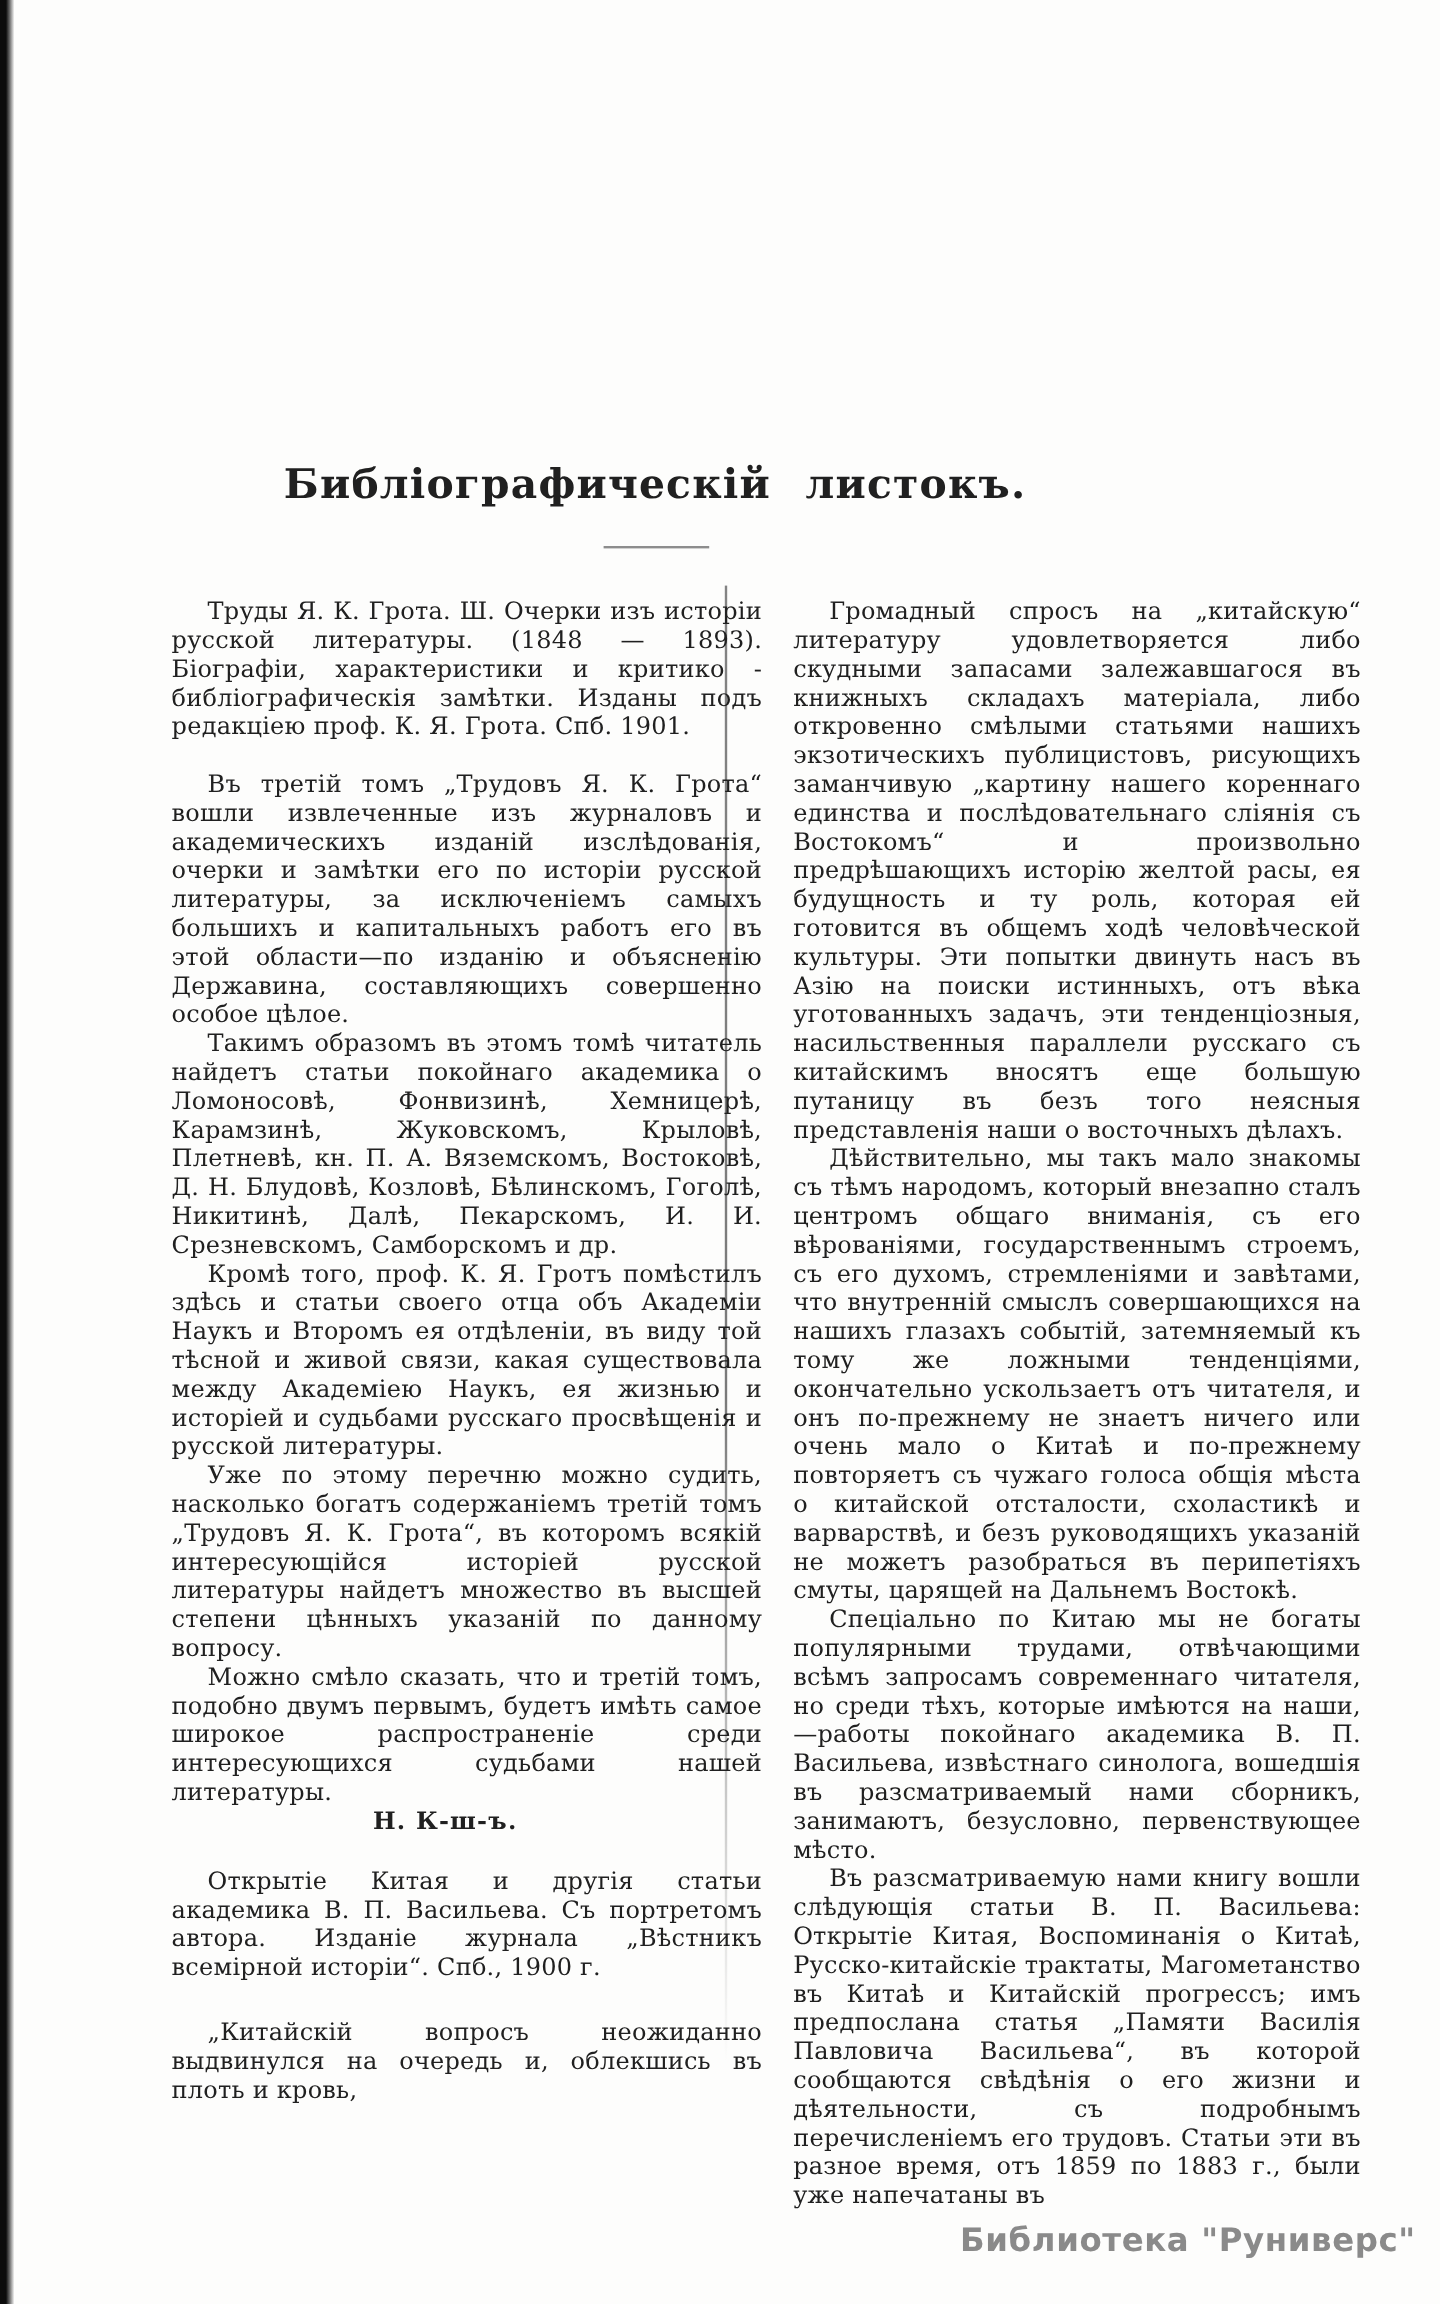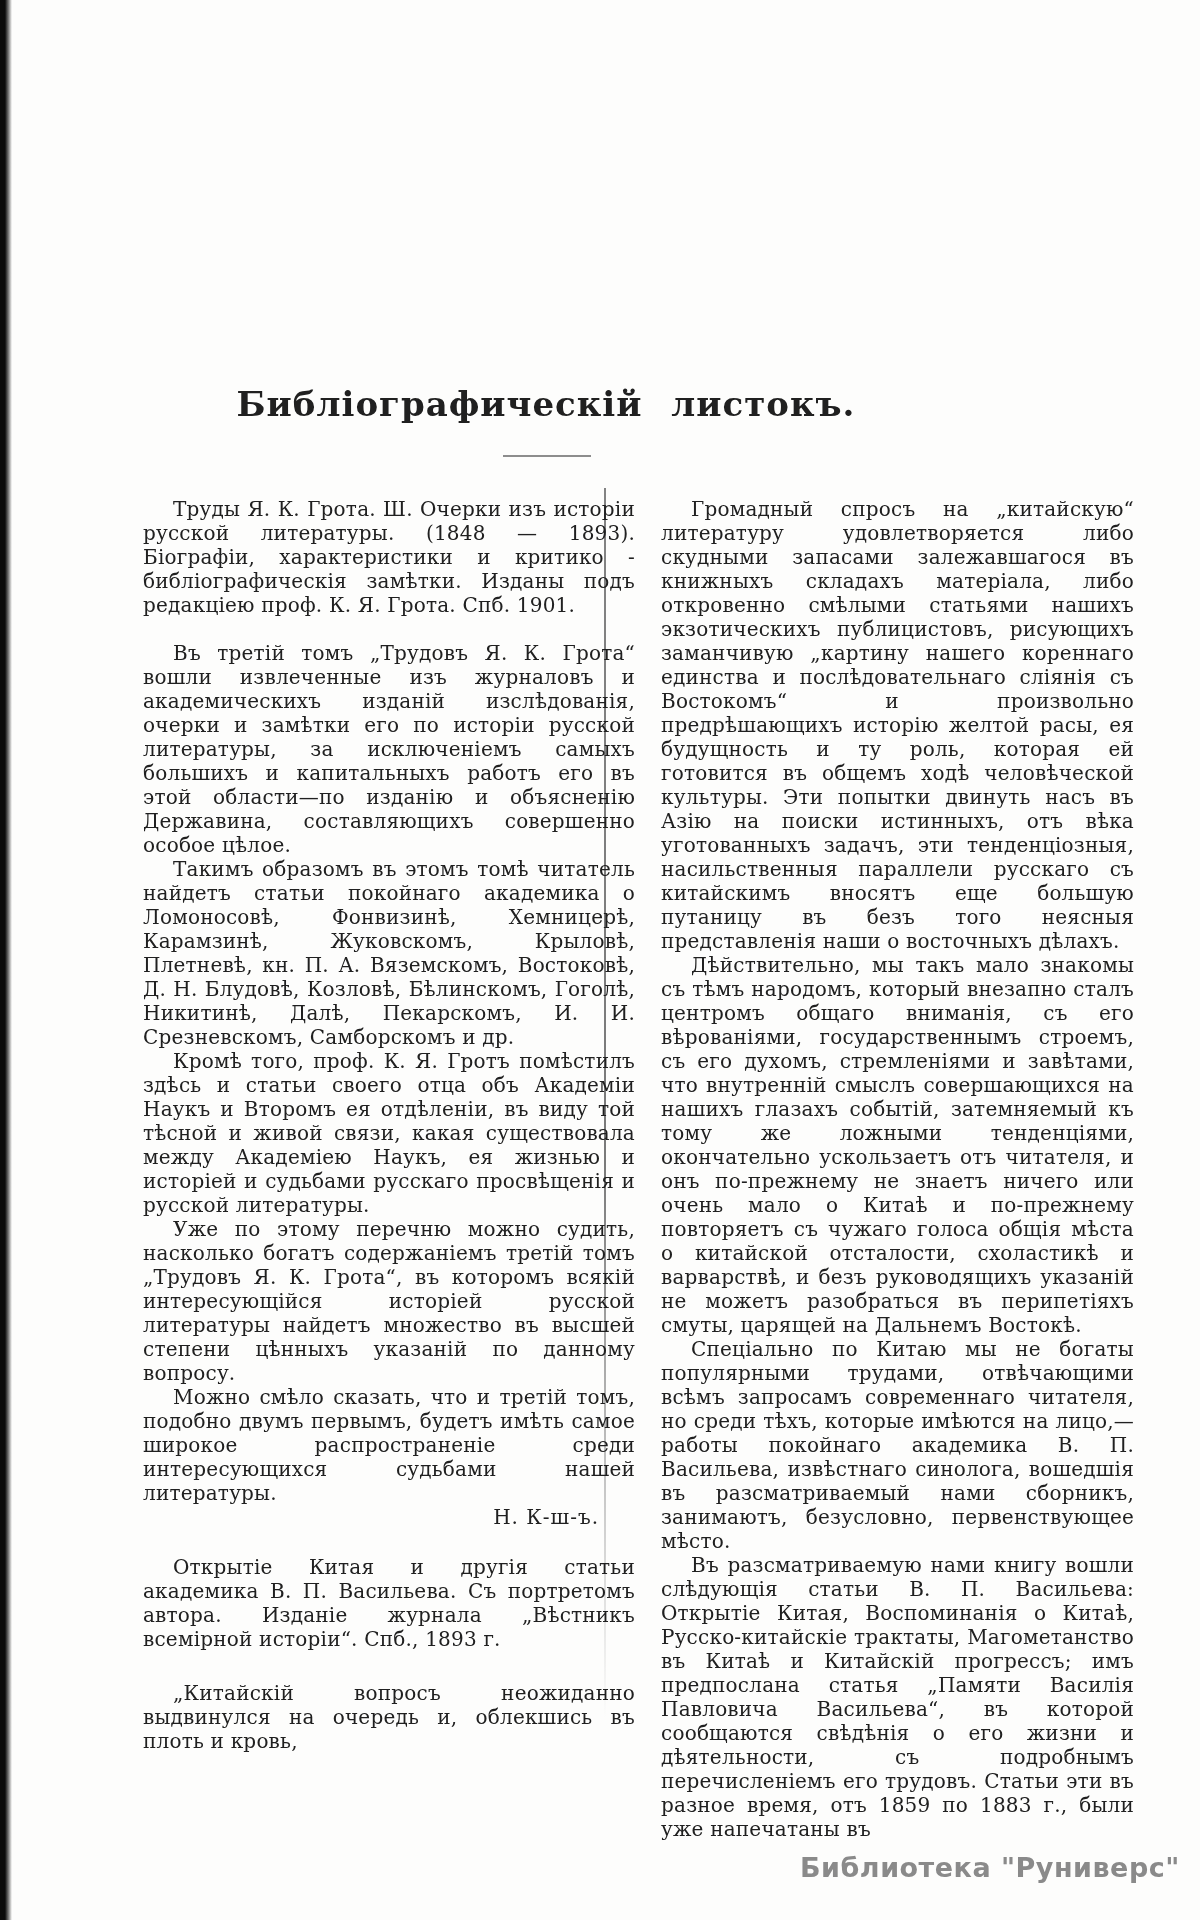--- a/index.html
+++ b/index.html
@@ -47,23 +47,23 @@
     letter-spacing: 0.2px;
     margin-left: 43px;
   }
   .col.left  { left: 100px; width: 492px; }
   .col.right { left: 618px; width: 473px; }
   .col p { margin: 0; text-indent: 30px; }
   p.bib { margin-bottom: 24px; }
   p.bib.second { margin-top: 26px; margin-bottom: 30px; }
   p.continuation { text-indent: 0; }
   p.sig {
-    text-indent: 0; text-align: right;
+    text-indent: 0; text-align: center;
     padding-right: 36px;
-    font-weight: normal;
+    font-weight: bold;
     letter-spacing: 1px;
   }
   .watermark {
     position: absolute; top: 1852px; left: 800px;
     font-family: "DejaVu Sans", "Liberation Sans", sans-serif;
     font-weight: bold;
     font-size: 27px; line-height: 32px;
     color: #8a8a8a;
     letter-spacing: 0.5px;
     white-space: nowrap;
@@ -82,26 +82,26 @@
   <div class="col-divider"></div>
 
   <div class="col left">
     <p class="bib">Труды Я. К. Грота. Ш. Очерки изъ исторіи русской литературы. (1848 — 1893). Біографіи, характеристики и критико - библіографическія замѣтки. Изданы подъ редакціею проф. К. Я. Грота. Спб. 1901.</p>
     <p>Въ третій томъ „Трудовъ Я. К. Грота“ вошли извлеченные изъ журналовъ и академическихъ изданій изслѣдованія, очерки и замѣтки его по исторіи русской литературы, за исключеніемъ самыхъ большихъ и капитальныхъ работъ его въ этой области—по изданію и объясненію Державина, составляющихъ совершенно особое цѣлое.</p>
     <p>Такимъ образомъ въ этомъ томѣ читатель найдетъ статьи покойнаго академика о Ломоносовѣ, Фонвизинѣ, Хемницерѣ, Карамзинѣ, Жуковскомъ, Крыловѣ, Плетневѣ, кн. П. А. Вяземскомъ, Востоковѣ, Д. Н. Блудовѣ, Козловѣ, Бѣлинскомъ, Гоголѣ, Никитинѣ, Далѣ, Пекарскомъ, И. И. Срезневскомъ, Самборскомъ и др.</p>
     <p>Кромѣ того, проф. К. Я. Гротъ помѣстилъ здѣсь и статьи своего отца объ Академіи Наукъ и Второмъ ея отдѣленіи, въ виду той тѣсной и живой связи, какая существовала между Академіею Наукъ, ея жизнью и исторіей и судьбами русскаго просвѣщенія и русской литературы.</p>
     <p>Уже по этому перечню можно судить, насколько богатъ содержаніемъ третій томъ „Трудовъ Я. К. Грота“, въ которомъ всякій интересующійся исторіей русской литературы найдетъ множество въ высшей степени цѣнныхъ указаній по данному вопросу.</p>
     <p>Можно смѣло сказать, что и третій томъ, подобно двумъ первымъ, будетъ имѣть самое широкое распространеніе среди интересующихся судьбами нашей литературы.</p>
     <p class="sig">Н. К-ш-ъ.</p>
-    <p class="bib second">Открытіе Китая и другія статьи академика В. П. Васильева. Съ портретомъ автора. Изданіе журнала „Вѣстникъ всемірной исторіи“. Спб., 1893 г.</p>
+    <p class="bib second">Открытіе Китая и другія статьи академика В. П. Васильева. Съ портретомъ автора. Изданіе журнала „Вѣстникъ всемірной исторіи“. Спб., 1900 г.</p>
     <p>„Китайскій вопросъ неожиданно выдвинулся на очередь и, облекшись въ плоть и кровь,</p>
   </div>
 
   <div class="col right">
     <p>Громадный спросъ на „китайскую“ литературу удовлетворяется либо скудными запасами залежавшагося въ книжныхъ складахъ матеріала, либо откровенно смѣлыми статьями нашихъ экзотическихъ публицистовъ, рисующихъ заманчивую „картину нашего кореннаго единства и послѣдовательнаго сліянія съ Востокомъ“ и произвольно предрѣшающихъ исторію желтой расы, ея будущность и ту роль, которая ей готовится въ общемъ ходѣ человѣческой культуры. Эти попытки двинуть насъ въ Азію на поиски истинныхъ, отъ вѣка уготованныхъ задачъ, эти тенденціозныя, насильственныя параллели русскаго съ китайскимъ вносятъ еще большую путаницу въ безъ того неясныя представленія наши о восточныхъ дѣлахъ.</p>
     <p>Дѣйствительно, мы такъ мало знакомы съ тѣмъ народомъ, который внезапно сталъ центромъ общаго вниманія, съ его вѣрованіями, государственнымъ строемъ, съ его духомъ, стремленіями и завѣтами, что внутренній смыслъ совершающихся на нашихъ глазахъ событій, затемняемый къ тому же ложными тенденціями, окончательно ускользаетъ отъ читателя, и онъ по-прежнему не знаетъ ничего или очень мало о Китаѣ и по-прежнему повторяетъ съ чужаго голоса общія мѣста о китайской отсталости, схоластикѣ и варварствѣ, и безъ руководящихъ указаній не можетъ разобраться въ перипетіяхъ смуты, царящей на Дальнемъ Востокѣ.</p>
-    <p>Спеціально по Китаю мы не богаты популярными трудами, отвѣчающими всѣмъ запросамъ современнаго читателя, но среди тѣхъ, которые имѣются на лицо,—работы покойнаго академика В. П. Васильева, извѣстнаго синолога, вошедшія въ разсматриваемый нами сборникъ, занимаютъ, безусловно, первенствующее мѣсто.</p>
+    <p>Спеціально по Китаю мы не богаты популярными трудами, отвѣчающими всѣмъ запросамъ современнаго читателя, но среди тѣхъ, которые имѣются на наши,—работы покойнаго академика В. П. Васильева, извѣстнаго синолога, вошедшія въ разсматриваемый нами сборникъ, занимаютъ, безусловно, первенствующее мѣсто.</p>
     <p>Въ разсматриваемую нами книгу вошли слѣдующія статьи В. П. Васильева: Открытіе Китая, Воспоминанія о Китаѣ, Русско-китайскіе трактаты, Магометанство въ Китаѣ и Китайскій прогрессъ; имъ предпослана статья „Памяти Василія Павловича Васильева“, въ которой сообщаются свѣдѣнія о его жизни и дѣятельности, съ подробнымъ перечисленіемъ его трудовъ. Статьи эти въ разное время, отъ 1859 по 1883 г., были уже напечатаны въ</p>
   </div>
 
   <div class="watermark">Библиотека "Руниверс"</div>
 
 </div>
 
 </body></html>

